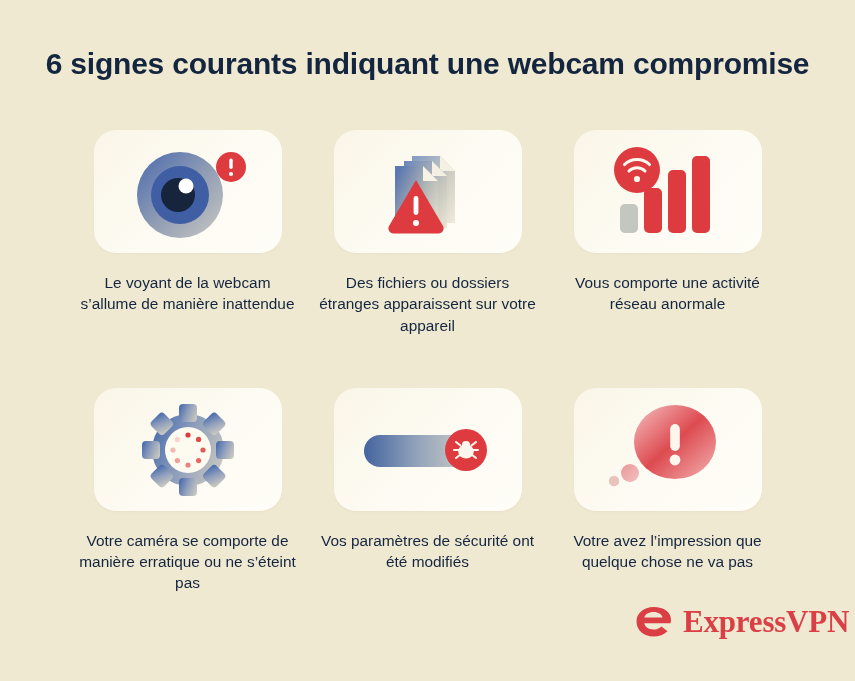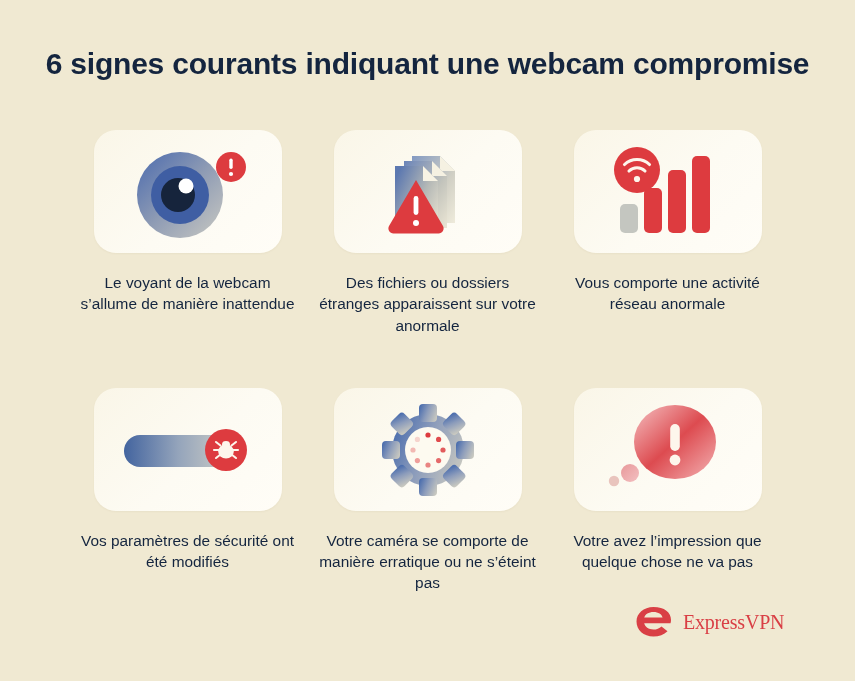--- a/index.html
+++ b/index.html
@@ -74,22 +74,22 @@
   .logo {
     position: absolute;
     left: 634px;
     top: 604px;
     display: flex;
     align-items: center;
     gap: 9px;
   }
   .logo-text {
     font-family: "Liberation Serif", serif;
-    font-size: 20px;
-    font-weight: 400;
+    font-size: 31px;
+    font-weight: 700;
     color: #d93f45;
     letter-spacing: -0.2px;
   }
   .icon-wrap { position: relative; width: 100%; height: 100%; }
   svg { display: block; }
 </style>
 </head>
 <body>
 
 <div class="page">
@@ -154,21 +154,21 @@
 
               <path d="M61 36 h28 l15 15 v52 h-43 z" fill="url(#docA)"></path>
               <path d="M89 36 l15 15 h-15 z" fill="#f7f3e4"></path>
 
               <path d="M82 50 l27 46 a5 5 0 0 1 -4.4 7.4 h-45.2 a5 5 0 0 1 -4.4 -7.4 z" fill="#dd3b3f"></path>
               <rect x="79.6" y="66" width="4.8" height="19" rx="2.4" fill="#ffffff"></rect>
               <circle cx="82" cy="93" r="3" fill="#ffffff"></circle>
             </svg>
           </div>
         </div>
-        <div class="caption">Des fichiers ou dossiers étranges apparaissent sur votre anormale</div>
+        <div class="caption">Des fichiers ou dossiers étranges apparaissent sur votre appareil</div>
       </div>
 
       <div class="cell">
         <div class="card">
           <div class="icon-wrap">
             <svg width="188" height="123" viewBox="0 0 188 123">
               <rect x="46" y="74" width="18" height="29" rx="5" fill="#c4c6c0"></rect>
               <rect x="70" y="58" width="18" height="45" rx="5" fill="#dd3b3f"></rect>
               <rect x="94" y="40" width="18" height="63" rx="5" fill="#dd3b3f"></rect>
               <rect x="118" y="26" width="18" height="77" rx="5" fill="#dd3b3f"></rect>
@@ -178,49 +178,20 @@
               <circle cx="63" cy="49" r="3.1" fill="#fdf6ec"></circle>
             </svg>
           </div>
         </div>
         <div class="caption">Vous comporte une activité réseau anormale</div>
       </div>
 
     </div>
 
     <div class="row row2">
-
-      <div class="cell">
-        <div class="card">
-          <div class="icon-wrap">
-            <svg width="188" height="123" viewBox="0 0 188 123">
-              <defs>
-                <linearGradient id="trackGrad" x1="0" y1="0" x2="1" y2="0">
-                  <stop offset="0%" stop-color="#43649f"></stop>
-                  <stop offset="45%" stop-color="#94a4bb"></stop>
-                  <stop offset="100%" stop-color="#dcd8c9"></stop>
-                </linearGradient>
-              </defs>
-              <rect x="30" y="47" width="120" height="32" rx="16" fill="url(#trackGrad)"></rect>
-              <circle cx="132" cy="62" r="21" fill="#dd3b3f"></circle>
-              <g stroke="#fdf6ec" stroke-width="2.1" stroke-linecap="round" fill="none">
-                <line x1="122" y1="54" x2="126.5" y2="57.5"></line>
-                <line x1="142" y1="54" x2="137.5" y2="57.5"></line>
-                <line x1="120" y1="62" x2="125" y2="62"></line>
-                <line x1="144" y1="62" x2="139" y2="62"></line>
-                <line x1="122" y1="70" x2="126.5" y2="66.5"></line>
-                <line x1="142" y1="70" x2="137.5" y2="66.5"></line>
-              </g>
-              <ellipse cx="132" cy="63.5" rx="7.8" ry="7" fill="#fdf6ec"></ellipse>
-              <ellipse cx="132" cy="56.5" rx="4" ry="3.4" fill="#fdf6ec"></ellipse>
-            </svg>
-          </div>
-        </div>
-        <div class="caption">Vos paramètres de sécurité ont été modifiés</div>
-      </div>
 
       <div class="cell">
         <div class="card">
           <div class="icon-wrap">
             <svg width="188" height="123" viewBox="0 0 188 123">
               <defs>
                 <linearGradient id="gearGrad" x1="0" y1="0.3" x2="1" y2="0.7">
                   <stop offset="0%" stop-color="#4d6fae"></stop>
                   <stop offset="45%" stop-color="#8c9cbb"></stop>
                   <stop offset="100%" stop-color="#c8c8c0"></stop>
@@ -254,20 +225,49 @@
           </div>
         </div>
         <div class="caption">Votre caméra se comporte de manière erratique ou ne s’éteint pas</div>
       </div>
 
       <div class="cell">
         <div class="card">
           <div class="icon-wrap">
             <svg width="188" height="123" viewBox="0 0 188 123">
               <defs>
+                <linearGradient id="trackGrad" x1="0" y1="0" x2="1" y2="0">
+                  <stop offset="0%" stop-color="#43649f"></stop>
+                  <stop offset="45%" stop-color="#94a4bb"></stop>
+                  <stop offset="100%" stop-color="#dcd8c9"></stop>
+                </linearGradient>
+              </defs>
+              <rect x="30" y="47" width="120" height="32" rx="16" fill="url(#trackGrad)"></rect>
+              <circle cx="132" cy="62" r="21" fill="#dd3b3f"></circle>
+              <g stroke="#fdf6ec" stroke-width="2.1" stroke-linecap="round" fill="none">
+                <line x1="122" y1="54" x2="126.5" y2="57.5"></line>
+                <line x1="142" y1="54" x2="137.5" y2="57.5"></line>
+                <line x1="120" y1="62" x2="125" y2="62"></line>
+                <line x1="144" y1="62" x2="139" y2="62"></line>
+                <line x1="122" y1="70" x2="126.5" y2="66.5"></line>
+                <line x1="142" y1="70" x2="137.5" y2="66.5"></line>
+              </g>
+              <ellipse cx="132" cy="63.5" rx="7.8" ry="7" fill="#fdf6ec"></ellipse>
+              <ellipse cx="132" cy="56.5" rx="4" ry="3.4" fill="#fdf6ec"></ellipse>
+            </svg>
+          </div>
+        </div>
+        <div class="caption">Vos paramètres de sécurité ont été modifiés</div>
+      </div>
+
+      <div class="cell">
+        <div class="card">
+          <div class="icon-wrap">
+            <svg width="188" height="123" viewBox="0 0 188 123">
+              <defs>
                 <linearGradient id="bubbleGrad" x1="0.1" y1="0.1" x2="0.9" y2="0.9">
                   <stop offset="0%" stop-color="#f0a9ab"></stop>
                   <stop offset="50%" stop-color="#dd4b50"></stop>
                   <stop offset="100%" stop-color="#ef9ea0"></stop>
                 </linearGradient>
                 <linearGradient id="dotGrad" x1="0" y1="0" x2="1" y2="1">
                   <stop offset="0%" stop-color="#e8989a"></stop>
                   <stop offset="100%" stop-color="#f3c0c1"></stop>
                 </linearGradient>
               </defs>

